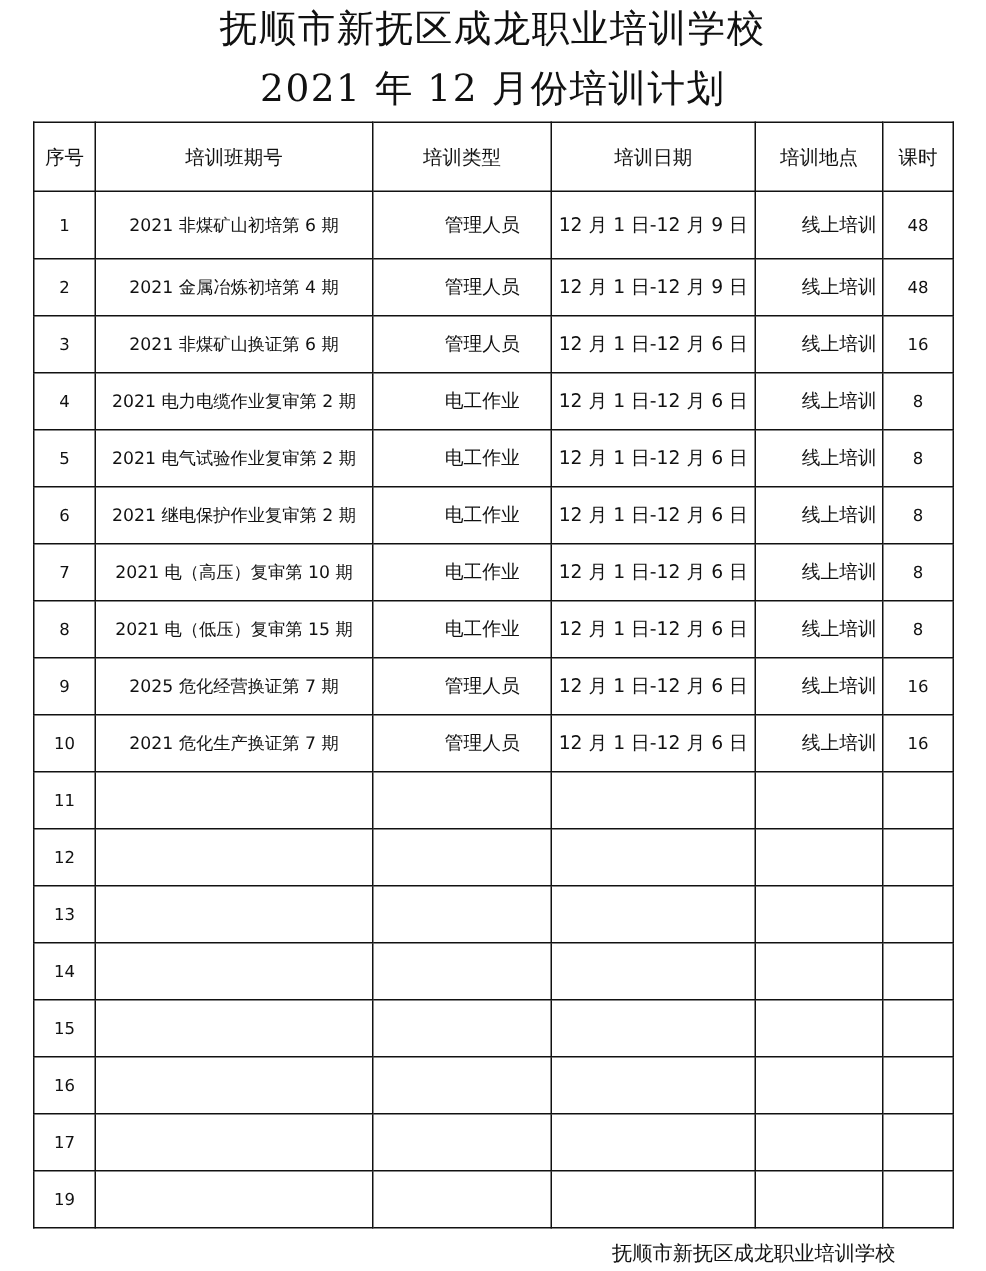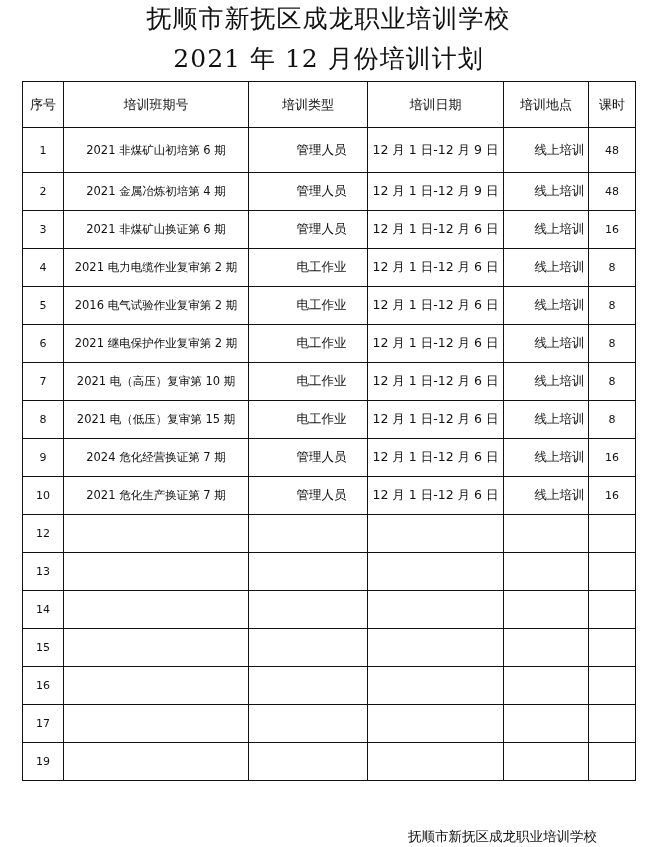--- a/index.html
+++ b/index.html
@@ -121,21 +121,21 @@
       <tr class="r">
         <td class="c-no">4</td>
         <td class="c-class">2021 电力电缆作业复审第 2 期</td>
         <td class="c-type">电工作业</td>
         <td class="c-date">12 月 1 日-12 月 6 日</td>
         <td class="c-place">线上培训</td>
         <td class="c-hrs">8</td>
       </tr>
       <tr class="r">
         <td class="c-no">5</td>
-        <td class="c-class">2016 电气试验作业复审第 2 期</td>
+        <td class="c-class">2021 电气试验作业复审第 2 期</td>
         <td class="c-type">电工作业</td>
         <td class="c-date">12 月 1 日-12 月 6 日</td>
         <td class="c-place">线上培训</td>
         <td class="c-hrs">8</td>
       </tr>
       <tr class="r">
         <td class="c-no">6</td>
         <td class="c-class">2021 继电保护作业复审第 2 期</td>
         <td class="c-type">电工作业</td>
         <td class="c-date">12 月 1 日-12 月 6 日</td>
@@ -153,35 +153,43 @@
       <tr class="r">
         <td class="c-no">8</td>
         <td class="c-class">2021 电（低压）复审第 15 期</td>
         <td class="c-type">电工作业</td>
         <td class="c-date">12 月 1 日-12 月 6 日</td>
         <td class="c-place">线上培训</td>
         <td class="c-hrs">8</td>
       </tr>
       <tr class="r">
         <td class="c-no">9</td>
-        <td class="c-class">2024 危化经营换证第 7 期</td>
+        <td class="c-class">2025 危化经营换证第 7 期</td>
         <td class="c-type">管理人员</td>
         <td class="c-date">12 月 1 日-12 月 6 日</td>
         <td class="c-place">线上培训</td>
         <td class="c-hrs">16</td>
       </tr>
       <tr class="r">
         <td class="c-no">10</td>
         <td class="c-class">2021 危化生产换证第 7 期</td>
         <td class="c-type">管理人员</td>
         <td class="c-date">12 月 1 日-12 月 6 日</td>
         <td class="c-place">线上培训</td>
         <td class="c-hrs">16</td>
       </tr>
       <tr class="r">
+        <td class="c-no">11</td>
+        <td class="c-class"></td>
+        <td class="c-type"></td>
+        <td class="c-date"></td>
+        <td class="c-place"></td>
+        <td class="c-hrs"></td>
+      </tr>
+      <tr class="r">
         <td class="c-no">12</td>
         <td class="c-class"></td>
         <td class="c-type"></td>
         <td class="c-date"></td>
         <td class="c-place"></td>
         <td class="c-hrs"></td>
       </tr>
       <tr class="r">
         <td class="c-no">13</td>
         <td class="c-class"></td>

